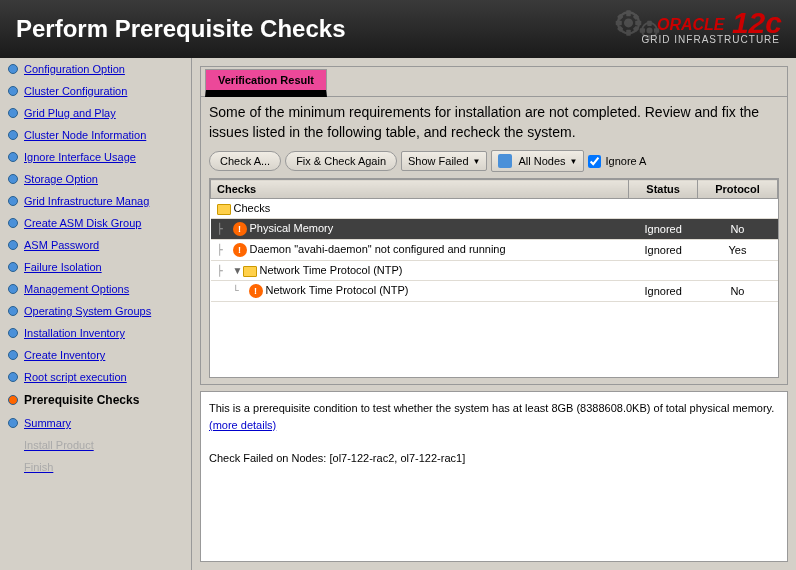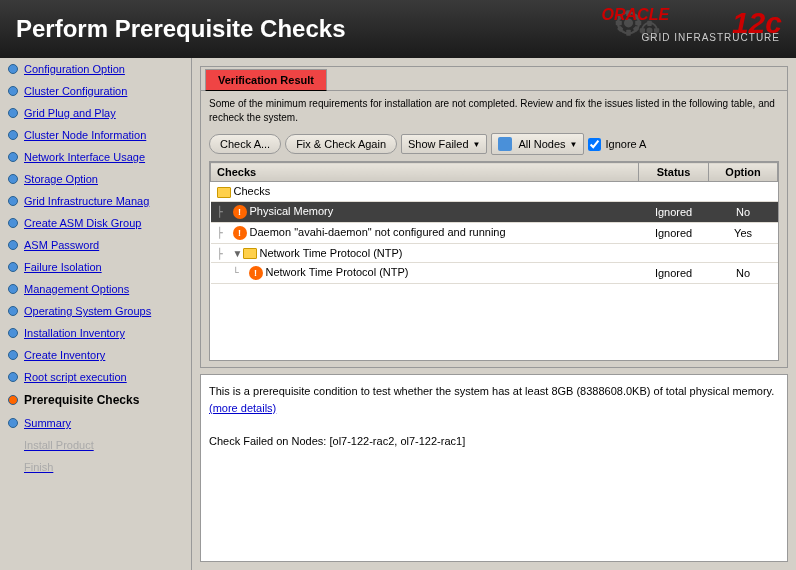--- a/index.html
+++ b/index.html
@@ -23,25 +23,24 @@
     }
     .header-title {
       color: white;
       font-size: 24px;
       font-weight: bold;
       font-family: Arial, sans-serif;
     }
     .header-logo {
       position: absolute;
       right: 16px;
-      top: 6px;
+      top: 16px;
       display: flex;
       flex-direction: column;
-      align-items: flex-start;
-      gap: 8px;
+      align-items: center;
     }
     .oracle-text {
       color: #cc0000;
       font-size: 16px;
       font-weight: bold;
       font-style: italic;
     }
     .oracle-product {
       color: #cccccc;
       font-size: 10px;
@@ -134,31 +133,31 @@
       padding: 4px 12px;
       border: 1px solid #999;
       border-bottom: none;
       background: #e8e4dc;
       cursor: pointer;
       font-size: 11px;
       margin-left: 4px;
       margin-top: 2px;
     }
     .tab-item.active {
-      background: #ef4444;
-      font-weight: bold;
-      border-bottom: 1px solid #000000;
+      background: #ec4899;
+      font-weight: bold;
+      border-bottom: 7px solid #000000;
       margin-bottom: -1px;
       z-index: 1;
     }
     .tab-content {
       padding: 6px 8px;
     }
     .tab-description {
-      font-size: 10px;
+      font-size: 14px;
       color: #000;
       margin-bottom: 8px;
       line-height: 1.4;
     }
 
     
     .toolbar {
       display: flex;
       gap: 4px;
       margin-bottom: 6px;
@@ -275,21 +274,21 @@
 <div class="main-container">
 
   <div class="sidebar">
     <div class="sidebar-scroll">
 
       <div id="sidebar-items">
           <div class="sidebar-item"><span class="dot completed-dot"></span><span>Configuration Option</span></div>
           <div class="sidebar-item"><span class="dot completed-dot"></span><span>Cluster Configuration</span></div>
           <div class="sidebar-item"><span class="dot completed-dot"></span><span>Grid Plug and Play</span></div>
           <div class="sidebar-item"><span class="dot completed-dot"></span><span>Cluster Node Information</span></div>
-          <div class="sidebar-item"><span class="dot completed-dot"></span><span>Network Interface Usage</span></div>
+          <div class="sidebar-item"><span class="dot completed-dot"></span><span>Ignore Interface Usage</span></div>
           <div class="sidebar-item"><span class="dot completed-dot"></span><span>Storage Option</span></div>
           <div class="sidebar-item"><span class="dot completed-dot"></span><span>Grid Infrastructure Manag</span></div>
           <div class="sidebar-item"><span class="dot completed-dot"></span><span>Create ASM Disk Group</span></div>
           <div class="sidebar-item"><span class="dot completed-dot"></span><span>ASM Password</span></div>
           <div class="sidebar-item"><span class="dot completed-dot"></span><span>Failure Isolation</span></div>
           <div class="sidebar-item"><span class="dot completed-dot"></span><span>Management Options</span></div>
           <div class="sidebar-item"><span class="dot completed-dot"></span><span>Operating System Groups</span></div>
           <div class="sidebar-item"><span class="dot completed-dot"></span><span>Installation Inventory</span></div>
           <div class="sidebar-item"><span class="dot completed-dot"></span><span>Create Inventory</span></div>
           <div class="sidebar-item"><span class="dot completed-dot"></span><span>Root script execution</span></div>
@@ -327,21 +326,21 @@
             <span>Ignore A</span>
           </div>
         </div>
 
         <div class="table-container">
           <table>
             <thead>
               <tr>
                 <th>Checks</th>
                 <th class="center">Status</th>
-                <th class="center">Option</th>
+                <th class="center">Protocol</th>
               </tr>
             </thead>
             <tbody id="table-body">
             <tr>
                   <td><span style="display:inline-block;width:14px;height:11px;background:#ffd04a;border:1px solid #cc9900;border-radius:1px;vertical-align:middle;margin-right:3px;"></span><span>Checks</span></td>
                   <td style="text-align: center;"></td>
                   <td style="text-align: center;"></td>
                 </tr>
                 <tr class="selected">
                   <td><span style="display:inline-block;width:16px;color:#999;font-family:monospace;font-size:10px;">├</span><span style="display:inline-block;width:14px;height:14px;background:#ff6600;color:white;border-radius:50%;font-size:9px;text-align:center;line-height:14px;vertical-align:middle;margin-right:3px;font-weight:bold;">!</span><span>Physical Memory</span></td>

